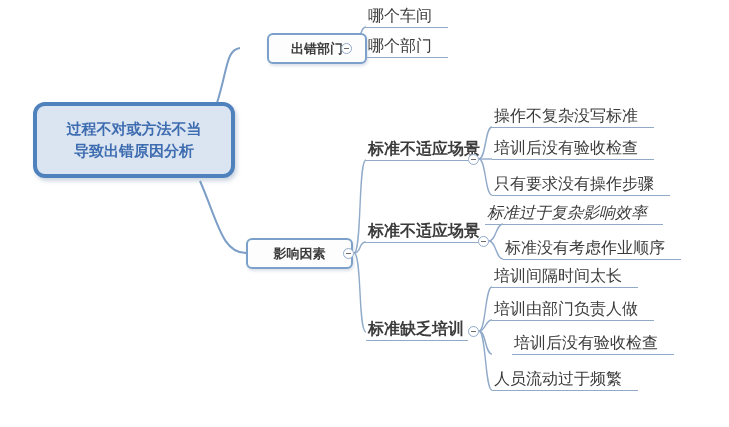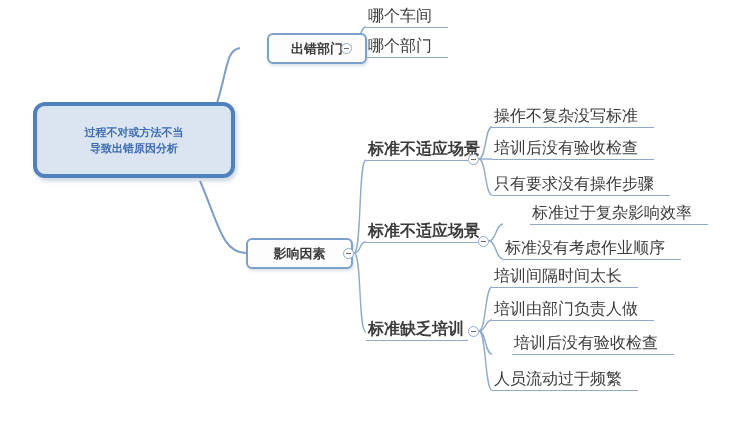--- a/index.html
+++ b/index.html
@@ -14,21 +14,21 @@
   *{box-sizing:border-box;margin:0;padding:0;}
   body{background:#fff;font-family:"Liberation Sans","DejaVu Sans",sans-serif;}
   .canvas{position:relative;width:729px;height:427px;background:#fff;overflow:hidden;}
   svg.connectors{position:absolute;left:0;top:0;width:729px;height:427px;pointer-events:none;}
   svg.connectors path{fill:none;stroke:var(--line);stroke-width:1.4;}
   svg.connectors path.c-main{stroke-width:2;stroke:#7d9ec6;}
   .root-node{
     position:absolute;left:33px;top:102px;width:202px;height:76px;
     display:flex;flex-direction:column;align-items:center;justify-content:center;
     border:4px solid var(--accent);border-radius:12px;background:var(--root-fill);
-    color:var(--root-text);font-size:11px;font-weight:bold;line-height:1.5;
+    color:var(--root-text);font-size:15px;font-weight:bold;line-height:1.5;
     box-shadow:2px 3px 4px rgba(110,135,170,.35);text-align:center;white-space:nowrap;
   }
   .branch-node{
     position:absolute;display:flex;align-items:center;justify-content:center;
     border:2px solid var(--node-border);border-radius:6px;background:var(--node-fill);
     font-size:13px;font-weight:bold;color:var(--text);white-space:nowrap;
     box-shadow:1px 2px 3px rgba(110,135,170,.25);
   }
   .leaf{
     position:absolute;font-size:16px;line-height:16px;color:var(--text);
@@ -83,21 +83,21 @@
   <div class="leaf lvl2" style="left:366px;top:141px;width:102px;">标准不适应场景</div>
   <span class="minus" style="left:468px;top:154px;"></span>
 
   <div class="leaf" style="left:492px;top:108px;">操作不复杂没写标准</div>
   <div class="leaf" style="left:492px;top:140px;">培训后没有验收检查</div>
   <div class="leaf" style="left:492px;top:176px;">只有要求没有操作步骤</div>
 
   <div class="leaf lvl2" style="left:366px;top:223px;width:112px;">标准不适应场景</div>
   <span class="minus" style="left:478px;top:236px;"></span>
 
-  <div class="leaf" style="left:530px;top:205px;">标准过于复杂影响效率</div>
+  <div class="leaf" style="left:485px;top:205px;font-style:italic;">标准过于复杂影响效率</div>
   <div class="leaf" style="left:503px;top:240px;">标准没有考虑作业顺序</div>
 
   <div class="leaf lvl2" style="left:366px;top:313px;width:102px;margin-top:8px;">标准缺乏培训</div>
   <span class="minus" style="left:468px;top:326px;"></span>
 
   <div class="leaf" style="left:492px;top:268px;">培训间隔时间太长</div>
   <div class="leaf" style="left:492px;top:301px;">培训由部门负责人做</div>
   <div class="leaf" style="left:492px;top:335px;margin-left:20px;">培训后没有验收检查</div>
   <div class="leaf" style="left:492px;top:371px;">人员流动过于频繁</div>
 

